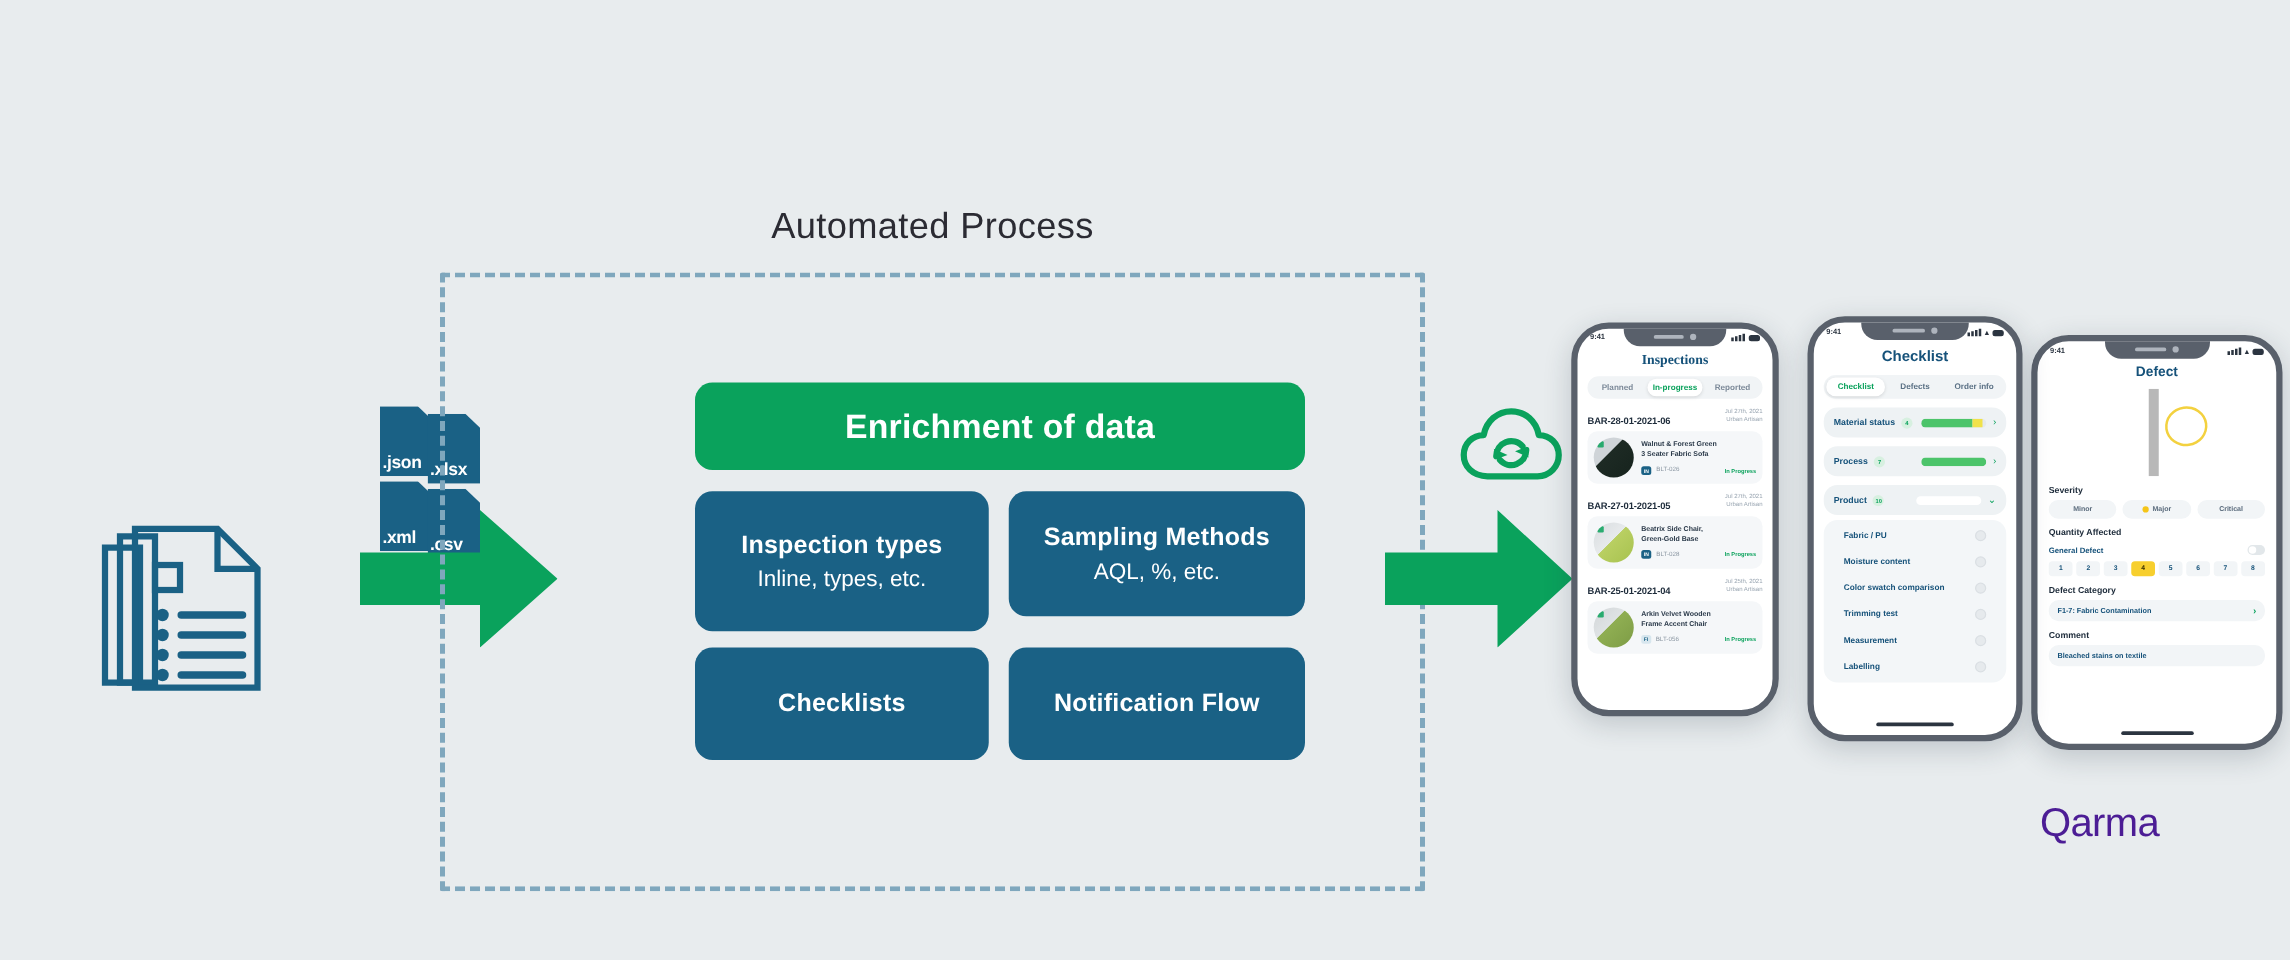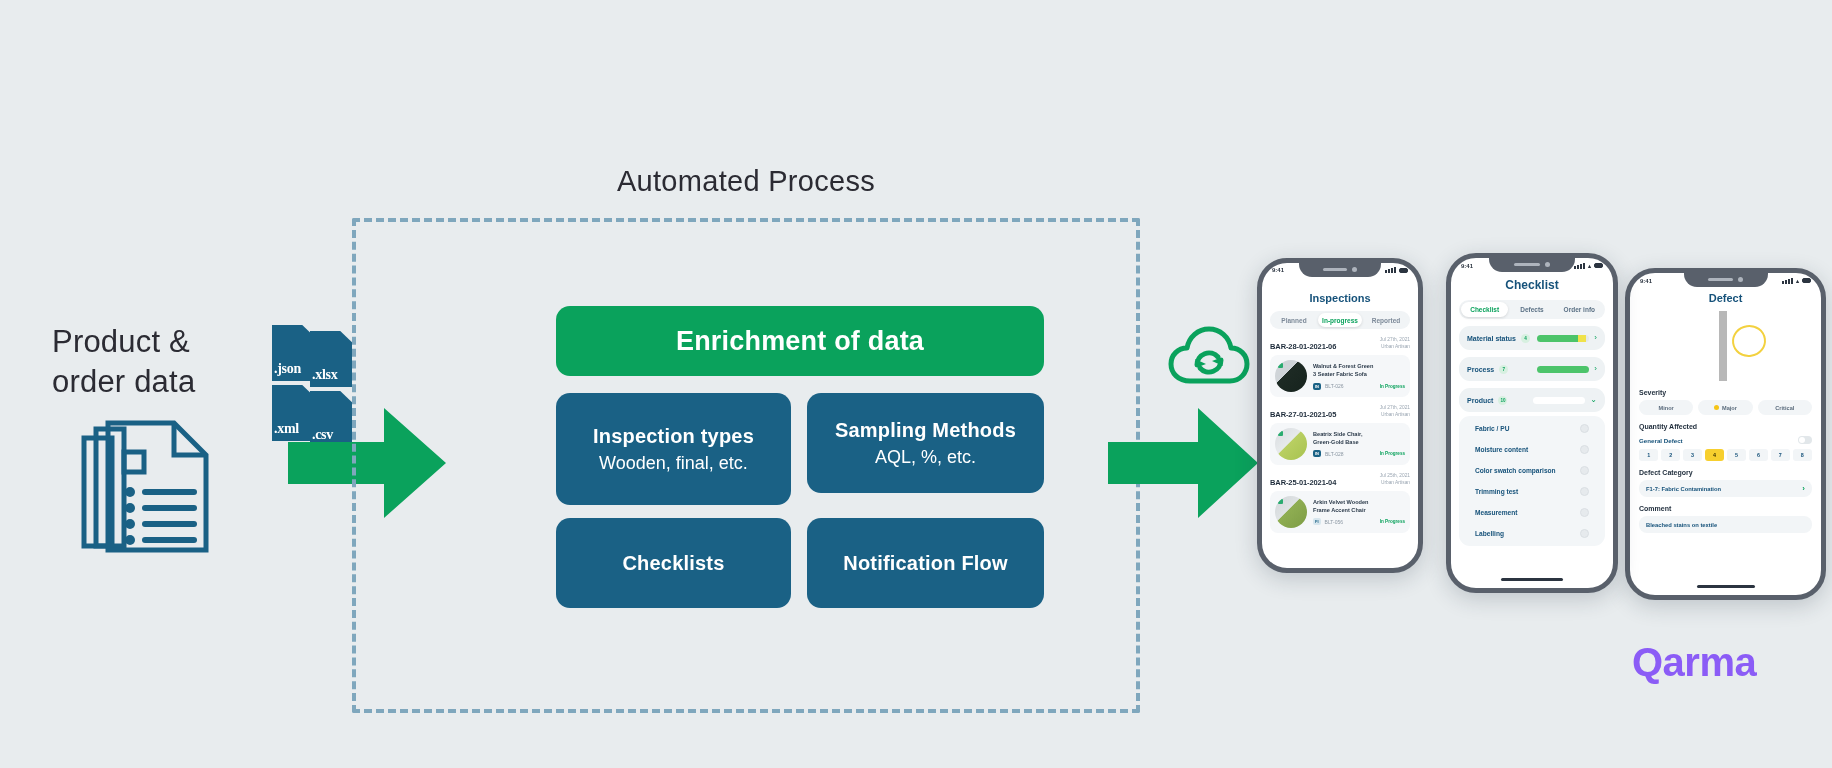--- a/index.html
+++ b/index.html
@@ -12,21 +12,21 @@
   .stage { position: relative; width: 1832px; height: 768px; background: #e8ecee; }
 
   
   .left-label {
     position: absolute; left: 52px; top: 322px; width: 250px;
     font-size: 31px; color: #2b2b33; line-height: 1.28; letter-spacing: .2px;
   }
   .doc-icon { position: absolute; left: 80px; top: 420px; }
 
   
-  .chips { position: absolute; left: 272px; top: 325px; width: 120px; height: 125px; font-family: Liberation Serif, serif; }
+  .chips { position: absolute; left: 304px; top: 325px; width: 120px; height: 125px; }
   .chip {
     position: absolute; width: 42px; height: 56px; background: #1a6185;
     color: #fff; font-size: 14px; font-weight: 600;
     display: flex; align-items: flex-end; justify-content: flex-start;
     padding: 0 0 4px 2px;
     clip-path: polygon(0 0, 72% 0, 100% 20%, 100% 100%, 0 100%);
     letter-spacing: -.3px;
   }
   .chip.c1 { left: 0px;  top: 0px; }
   .chip.c2 { left: 38px; top: 6px; }
@@ -101,21 +101,21 @@
     background: #2b3440; border-radius: 3px;
   }
   .scr-title { text-align: center; font-weight: 700; color: #16527a; }
 
   
   .phone-1 { left: 1257px; top: 258px; width: 166px; height: 315px; z-index: 1; }
   .p1 .notch { width: 82px; height: 15px; }
   .p1 .notch .spk { width: 24px; height: 3px; }
   .p1 .notch .cam { width: 5px; height: 5px; }
   .p1 .statusbar { padding: 4px 10px; font-size: 6px; }
-  .p1 .scr-title { margin-top: 29px; font-size: 11px; }
+  .p1 .scr-title { margin-top: 19px; font-size: 11px; font-family: Liberation Serif, serif; }
   .seg {
     display: flex; margin: 7px 8px 0; background: #f1f4f6;
     border-radius: 11px; padding: 2px; gap: 2px;
   }
   .seg div {
     flex: 1; text-align: center; font-size: 6.5px; padding: 3.5px 0;
     color: #7d8a99; border-radius: 9px; font-weight: 600;
   }
   .seg div.on { background: #fff; color: #0aa25c; box-shadow: 0 1px 3px rgba(0,0,0,.12); }
   .insp-group { margin: 8px 8px 0; }
@@ -233,32 +233,28 @@
     margin: 4px 9px 0; height: 17px; background: #f2f5f7; border-radius: 8px;
     display: flex; align-items: center; padding: 0 7px;
     font-size: 5.8px; color: #16527a; font-weight: 600;
   }
 
   .qarma-logo {
     position: absolute; left: 1632px; top: 640px;
     display: flex; align-items: center;
   }
   .qarma-word {
-    font-size: 40px; font-weight: 700; color: #8b5cf6; letter-spacing: -.5px;
+    font-size: 32px; font-weight: 400; color: #4c1d95; letter-spacing: -.5px;
   }
 </style>
 </head>
 <body>
 
 <div class="stage">
 
-  <div class="left-label">
-    <div>Product &amp;</div>
-    <div>order data</div>
-  </div>
 
   <div class="doc-icon">
     <svg width="150" height="135" viewBox="0 0 150 135">
       <g fill="none" stroke="#1a6185" stroke-width="5">
         <path d="M4 18 h28 v108 h-28 z"></path>
         <path d="M16 9 h28 v117 h-28 z"></path>
         <path d="M28 3 h66 l32 32 v95 h-98 z"></path>
         <path d="M94 3 v32 h32"></path>
         <rect x="44" y="32" width="20" height="20"></rect>
       </g>
@@ -290,21 +286,21 @@
 
   <div class="auto-title">Automated Process</div>
   <div class="dashed-box"></div>
 
   <div class="card card-hero">
     <div class="t">Enrichment of data</div>
   </div>
 
   <div class="card card-a">
     <div class="t">Inspection types</div>
-    <div class="s">Wooden, final, etc.</div>
+    <div class="s">Inline, types, etc.</div>
   </div>
 
   <div class="card card-b">
     <div class="t">Sampling Methods</div>
     <div class="s">AQL, %, etc.</div>
   </div>
 
   <div class="card card-c">
     <div class="t">Checklists</div>
   </div>

